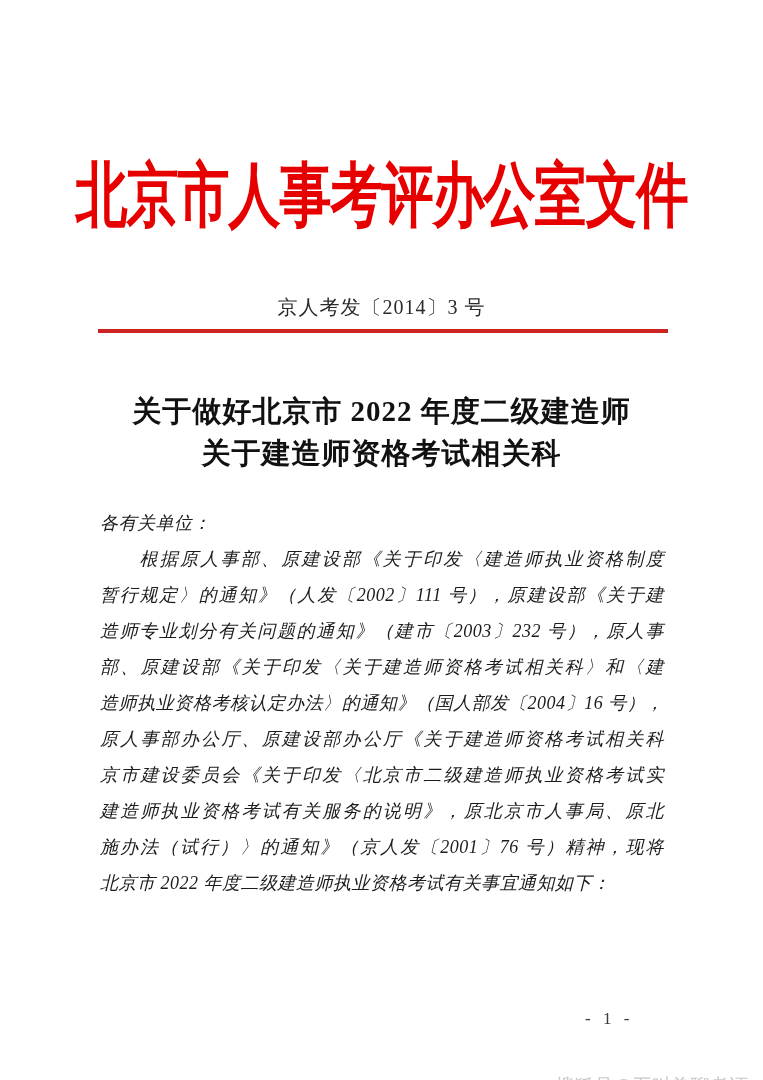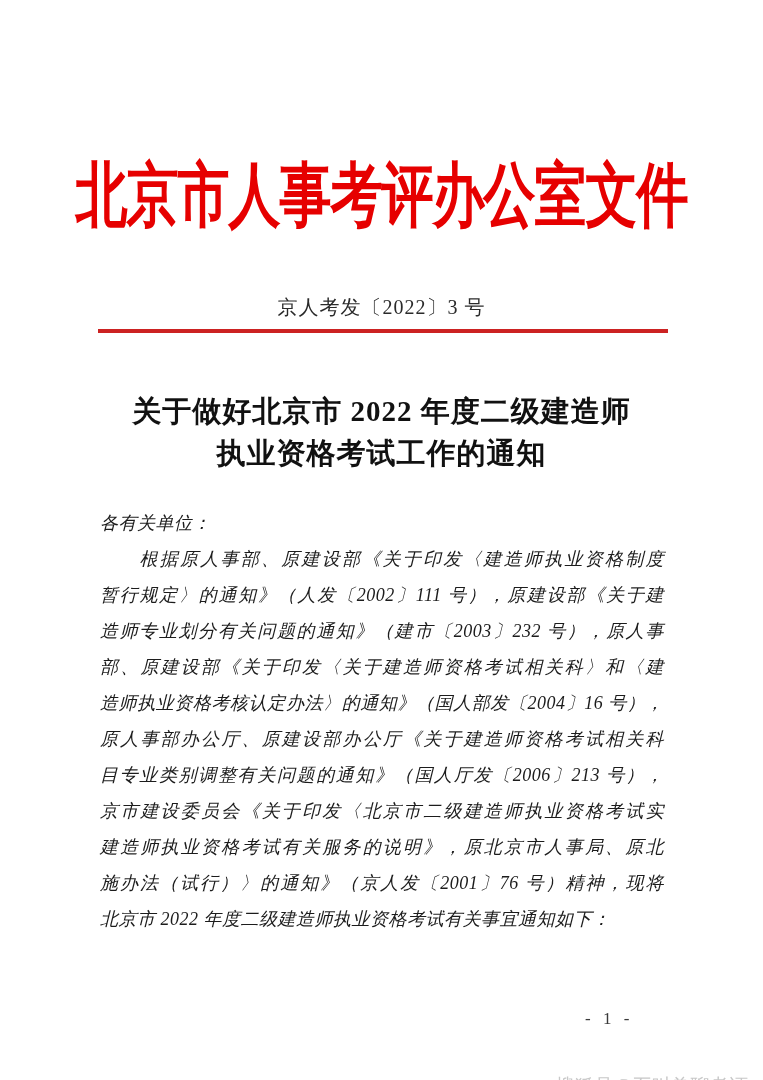--- a/index.html
+++ b/index.html
@@ -100,38 +100,37 @@
     text-shadow: 1px 1px 0 #ffffff;
   }
 </style>
 </head>
 <body>
 
 <div class="page">
 
   <div class="header-title" style="color: rgb(230, 0, 0);">北京市人事考评办公室文件</div>
 
-  <div class="doc-number">京人考发〔2022〕3 号</div>
+  <div class="doc-number">京人考发〔2014〕3 号</div>
 
   <div class="red-rule" style="background: rgb(204, 34, 34);"></div>
 
   <h1 class="doc-title">
     <span class="t-line">关于做好北京市 2022 年度二级建造师</span>
-    <span class="t-line">执业资格考试工作的通知</span>
+    <span class="t-line">关于建造师资格考试相关科</span>
   </h1>
 
   <div class="body-text" style="color: rgb(28, 28, 28);">
     <div class="line">各有关单位：</div>
     <div class="line indent fill">根据原人事部、原建设部《关于印发〈建造师执业资格制度</div>
     <div class="line fill">暂行规定〉的通知》（人发〔2002〕111 号），原建设部《关于建</div>
     <div class="line fill">造师专业划分有关问题的通知》（建市〔2003〕232 号），原人事</div>
     <div class="line fill">部、原建设部《关于印发〈关于建造师资格考试相关科〉和〈建</div>
     <div class="line fill">造师执业资格考核认定办法〉的通知》（国人部发〔2004〕16 号），</div>
     <div class="line fill">原人事部办公厅、原建设部办公厅《关于建造师资格考试相关科</div>
-    <div class="line fill">目专业类别调整有关问题的通知》（国人厅发〔2006〕213 号），</div>
     <div class="line fill">京市建设委员会《关于印发〈北京市二级建造师执业资格考试实</div>
     <div class="line fill">建造师执业资格考试有关服务的说明》，原北京市人事局、原北</div>
     <div class="line fill">施办法（试行）〉的通知》（京人发〔2001〕76 号）精神，现将</div>
     <div class="line">北京市 2022 年度二级建造师执业资格考试有关事宜通知如下：</div>
   </div>
 
   <div class="page-number">- 1 -</div>
 
   <div class="watermark" style="color: rgb(200, 200, 200);">搜狐号@石叫兽聊考证</div>
 

